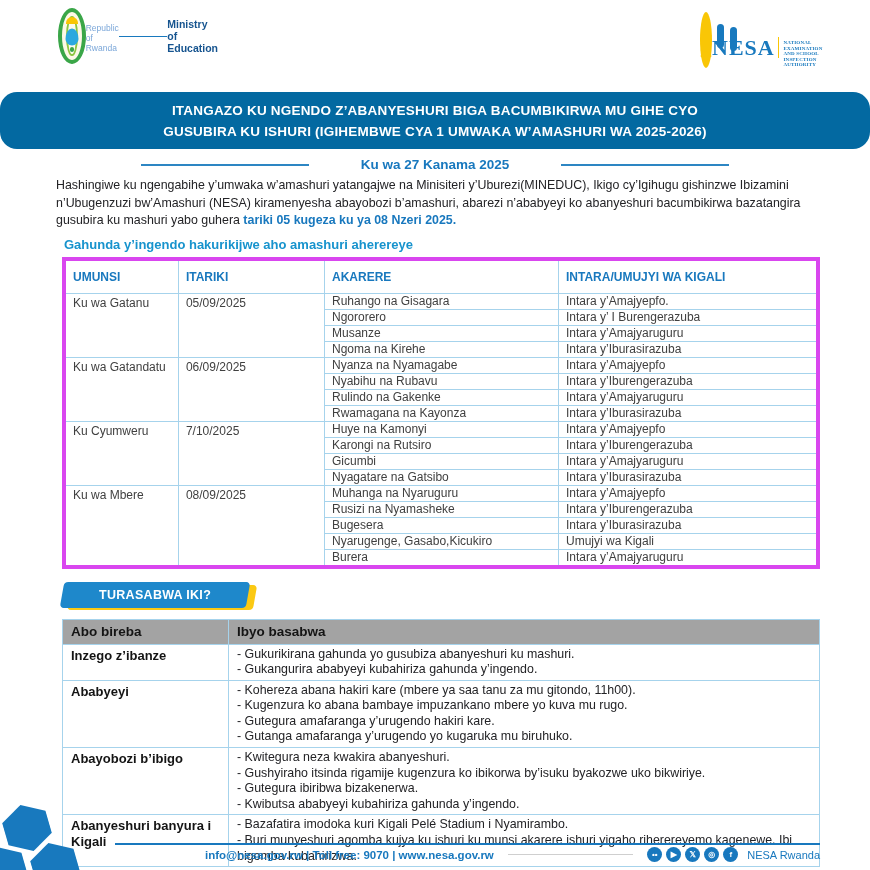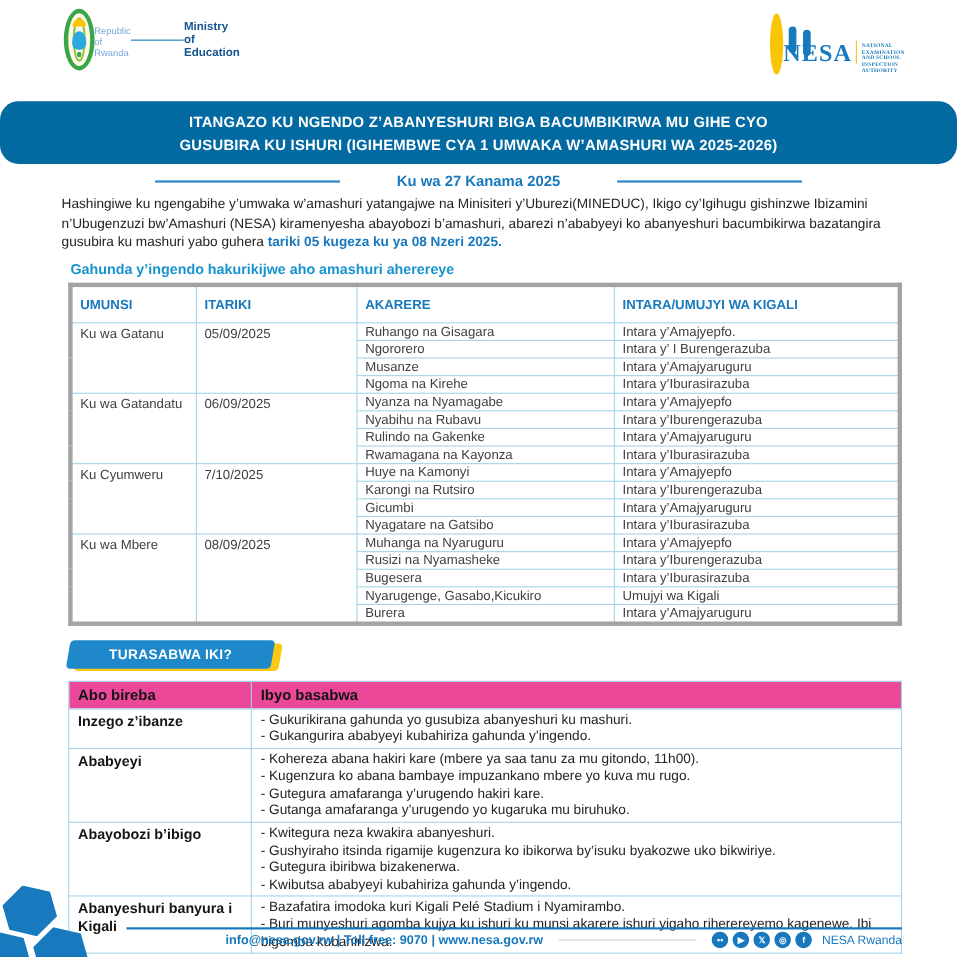--- a/index.html
+++ b/index.html
@@ -40,37 +40,37 @@
   .date-text{color:#1878be;font-weight:bold;font-size:13.5px;white-space:nowrap;}
 
   
   .intro{padding:1px 48px 0 56px;font-size:12.4px;line-height:17.5px;color:#232326;}
   .intro .hl{color:#1878be;font-weight:bold;}
 
   .schedule-heading{margin:7px 0 5px 64px;color:#1793cd;font-weight:bold;font-size:13px;}
 
   
   table{border-collapse:collapse;}
-  .sched-table{margin:0 0 0 62px;width:758px;border:4px solid #a3a3a3;table-layout:fixed;}
+  .sched-table{margin:0 0 0 62px;width:758px;border:4px solid #d946ef;table-layout:fixed;}
   .sched-table th,.sched-table td{border:1.5px solid #a6d3ec;padding:0 7px;text-align:left;overflow:hidden;white-space:nowrap;}
   .sched-table th{color:#1878be;font-weight:bold;font-size:12px;height:32px;vertical-align:middle;}
   .sched-table td{font-size:12px;height:15px;line-height:14px;color:#404040;vertical-align:top;}
   .sched-table td.day,.sched-table td.date{vertical-align:top;padding-top:2px;}
   .col-day{width:112px;}.col-date{width:143px;}.col-district{width:229px;}.col-province{width:254px;}
 
   
   .turasabwa-wrap{position:relative;margin:13px 0 0 62px;width:190px;height:27px;}
   .turasabwa-shadow{position:absolute;left:7px;top:3px;width:186px;height:25px;background:#fbc913;transform:skewX(-10deg);border-radius:4px;}
   .turasabwa{position:absolute;left:0;top:0;width:186px;height:26px;background:#1e88cb;transform:skewX(-10deg);border-radius:4px;display:flex;align-items:center;justify-content:center;}
   .turasabwa span{transform:skewX(10deg);color:#fff;font-weight:bold;font-size:12.5px;letter-spacing:0.3px;}
 
   
   .req-table{margin:10px 0 0 62px;width:758px;table-layout:fixed;}
   .req-table th,.req-table td{border:1.5px solid #a6d3ec;text-align:left;}
-  .req-table th{background:#ec4899;color:#141414;font-size:13.5px;font-weight:bold;padding:2px 8px;height:20px;}
+  .req-table th{background:#a3a3a3;color:#141414;font-size:13.5px;font-weight:bold;padding:2px 8px;height:20px;}
   .req-col-who{width:166px;}
   .req-table td.who{font-weight:bold;color:#141414;font-size:13px;padding:3px 8px;vertical-align:top;line-height:16px;margin-left:48px;}
   .req-table td.items{padding:2px 8px;vertical-align:top;}
   .req-item{font-size:12.4px;line-height:15.6px;color:#232326;}
 
   
   .footer{position:absolute;left:0;right:0;bottom:0;height:27px;display:flex;align-items:center;padding:0 50px 4px 150px;box-sizing:border-box;}
   .footer-topline{position:absolute;top:0;left:115px;right:50px;height:2px;background:#1878be;}
   .footer-contact{color:#1878be;font-weight:bold;font-size:11.5px;white-space:nowrap;margin-left:55px;}
   .footer-gap{flex:1;}

